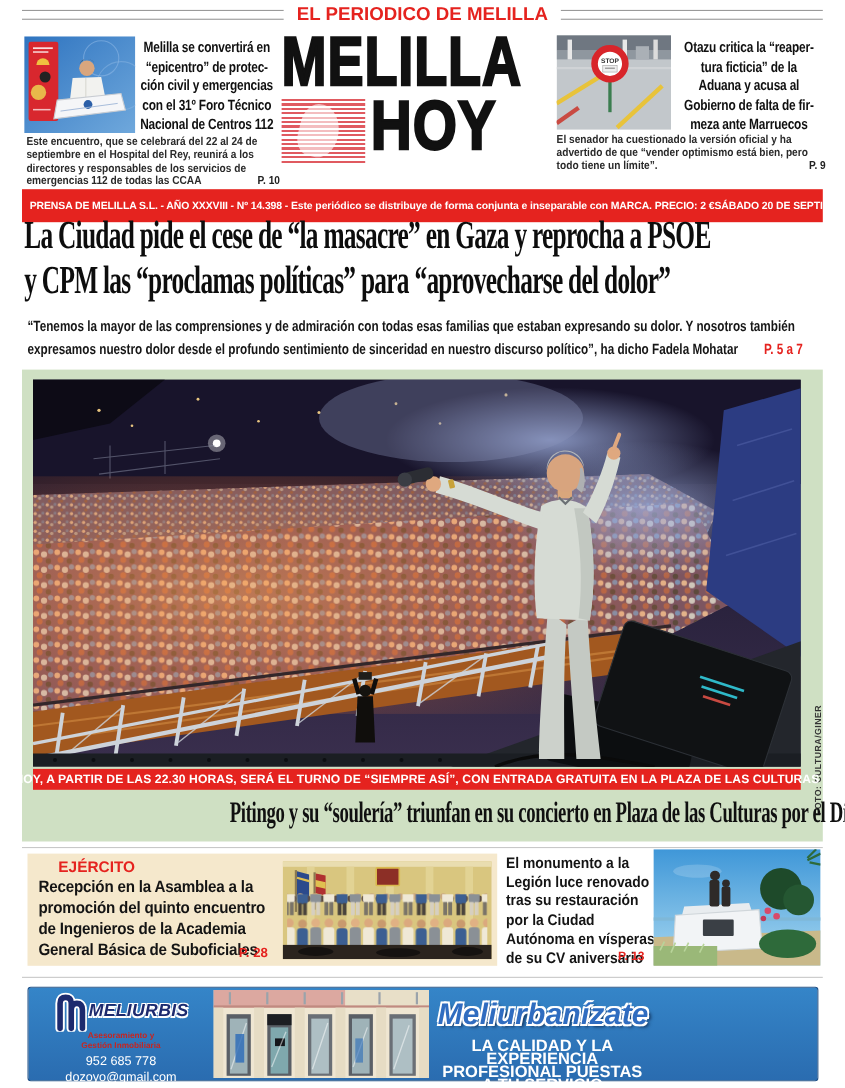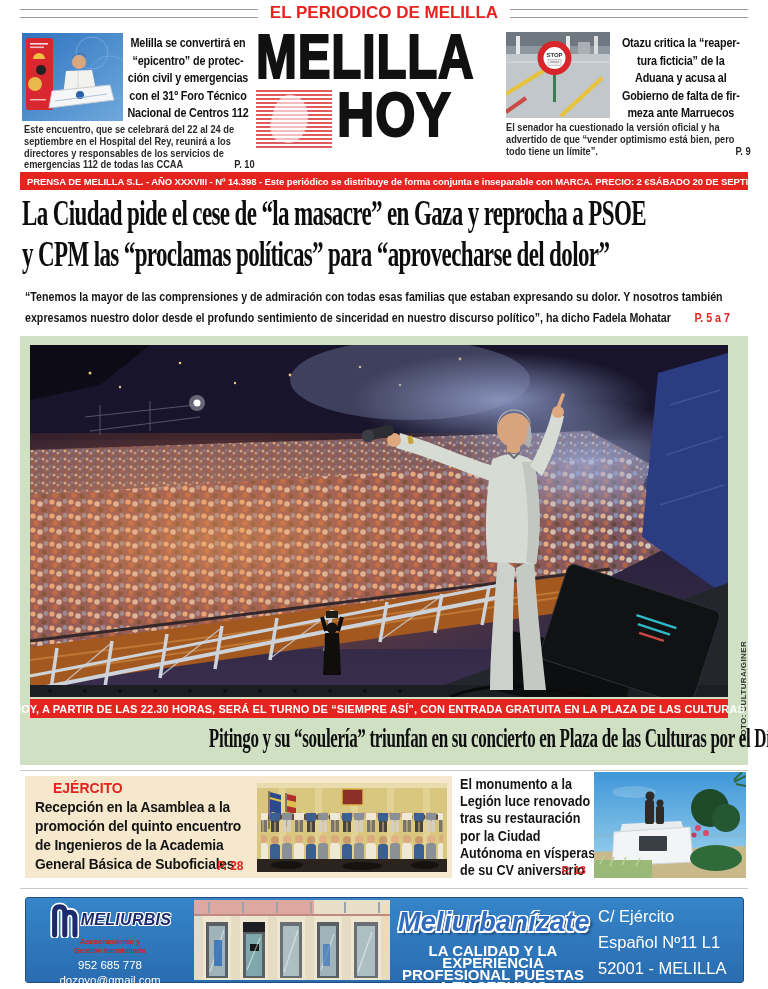--- a/index.html
+++ b/index.html
@@ -23,21 +23,21 @@
 
   
   .logo-line{font-weight:bold;color:#111;-webkit-text-stroke:2.2px #111;line-height:.92;
              font-size:63px;letter-spacing:1px;white-space:nowrap;}
   .stripes{position:relative;width:76px;height:60px;margin-top:4px;overflow:hidden;
            background:repeating-linear-gradient(180deg,#e05a60 0 2px,#ffffff 2px 4px);}
   .stripes::after{content:"";position:absolute;left:16px;top:5px;width:36px;height:48px;
            background:#fff;opacity:.6;border-radius:45% 60% 50% 40%;transform:rotate(14deg);}
 
   
-  .infobar{position:absolute;left:20px;top:172px;width:728px;height:18px;background:#e5231f;
+  .infobar{position:absolute;left:20px;top:172px;width:728px;height:30px;background:#e5231f;
            color:#fff;font-weight:bold;font-size:9.5px;display:flex;align-items:center;
            justify-content:space-between;padding:0 7px;box-sizing:border-box;overflow:hidden;
            white-space:nowrap;letter-spacing:-.1px;}
 
   
   .lead-line{font-family:"Liberation Serif",serif;font-weight:bold;color:#0d0d0d;font-size:36px;
              line-height:41px;letter-spacing:-1px;white-space:nowrap;transform:scaleX(.64);
              transform-origin:left top;}
   .lead-dek-line{font-weight:bold;color:#161616;font-size:13.5px;line-height:21px;white-space:nowrap;
              transform:scaleX(.79);transform-origin:left top;}
@@ -508,20 +508,15 @@
       <rect x="129" y="44" width="7" height="22" fill="#2a6ab8" opacity=".6"></rect>
     </svg>
     <div class="abs" style="left:372px;top:9px;width:190px;text-align:center">
       <div class="slogan">Meliurbanízate</div>
       <div class="slogan-sub">
         <div>LA CALIDAD Y LA EXPERIENCIA</div>
         <div>PROFESIONAL PUESTAS</div>
         <div>A TU SERVICIO</div>
       </div>
     </div>
-    <div class="abs ad-address" style="left:572px;top:5px;width:142px">
-      <div>C/ Ejército</div>
-      <div>Español Nº11 L1</div>
-      <div>52001 - MELILLA</div>
-    </div>
   </div>
 
 </div>
 
 </body></html>

